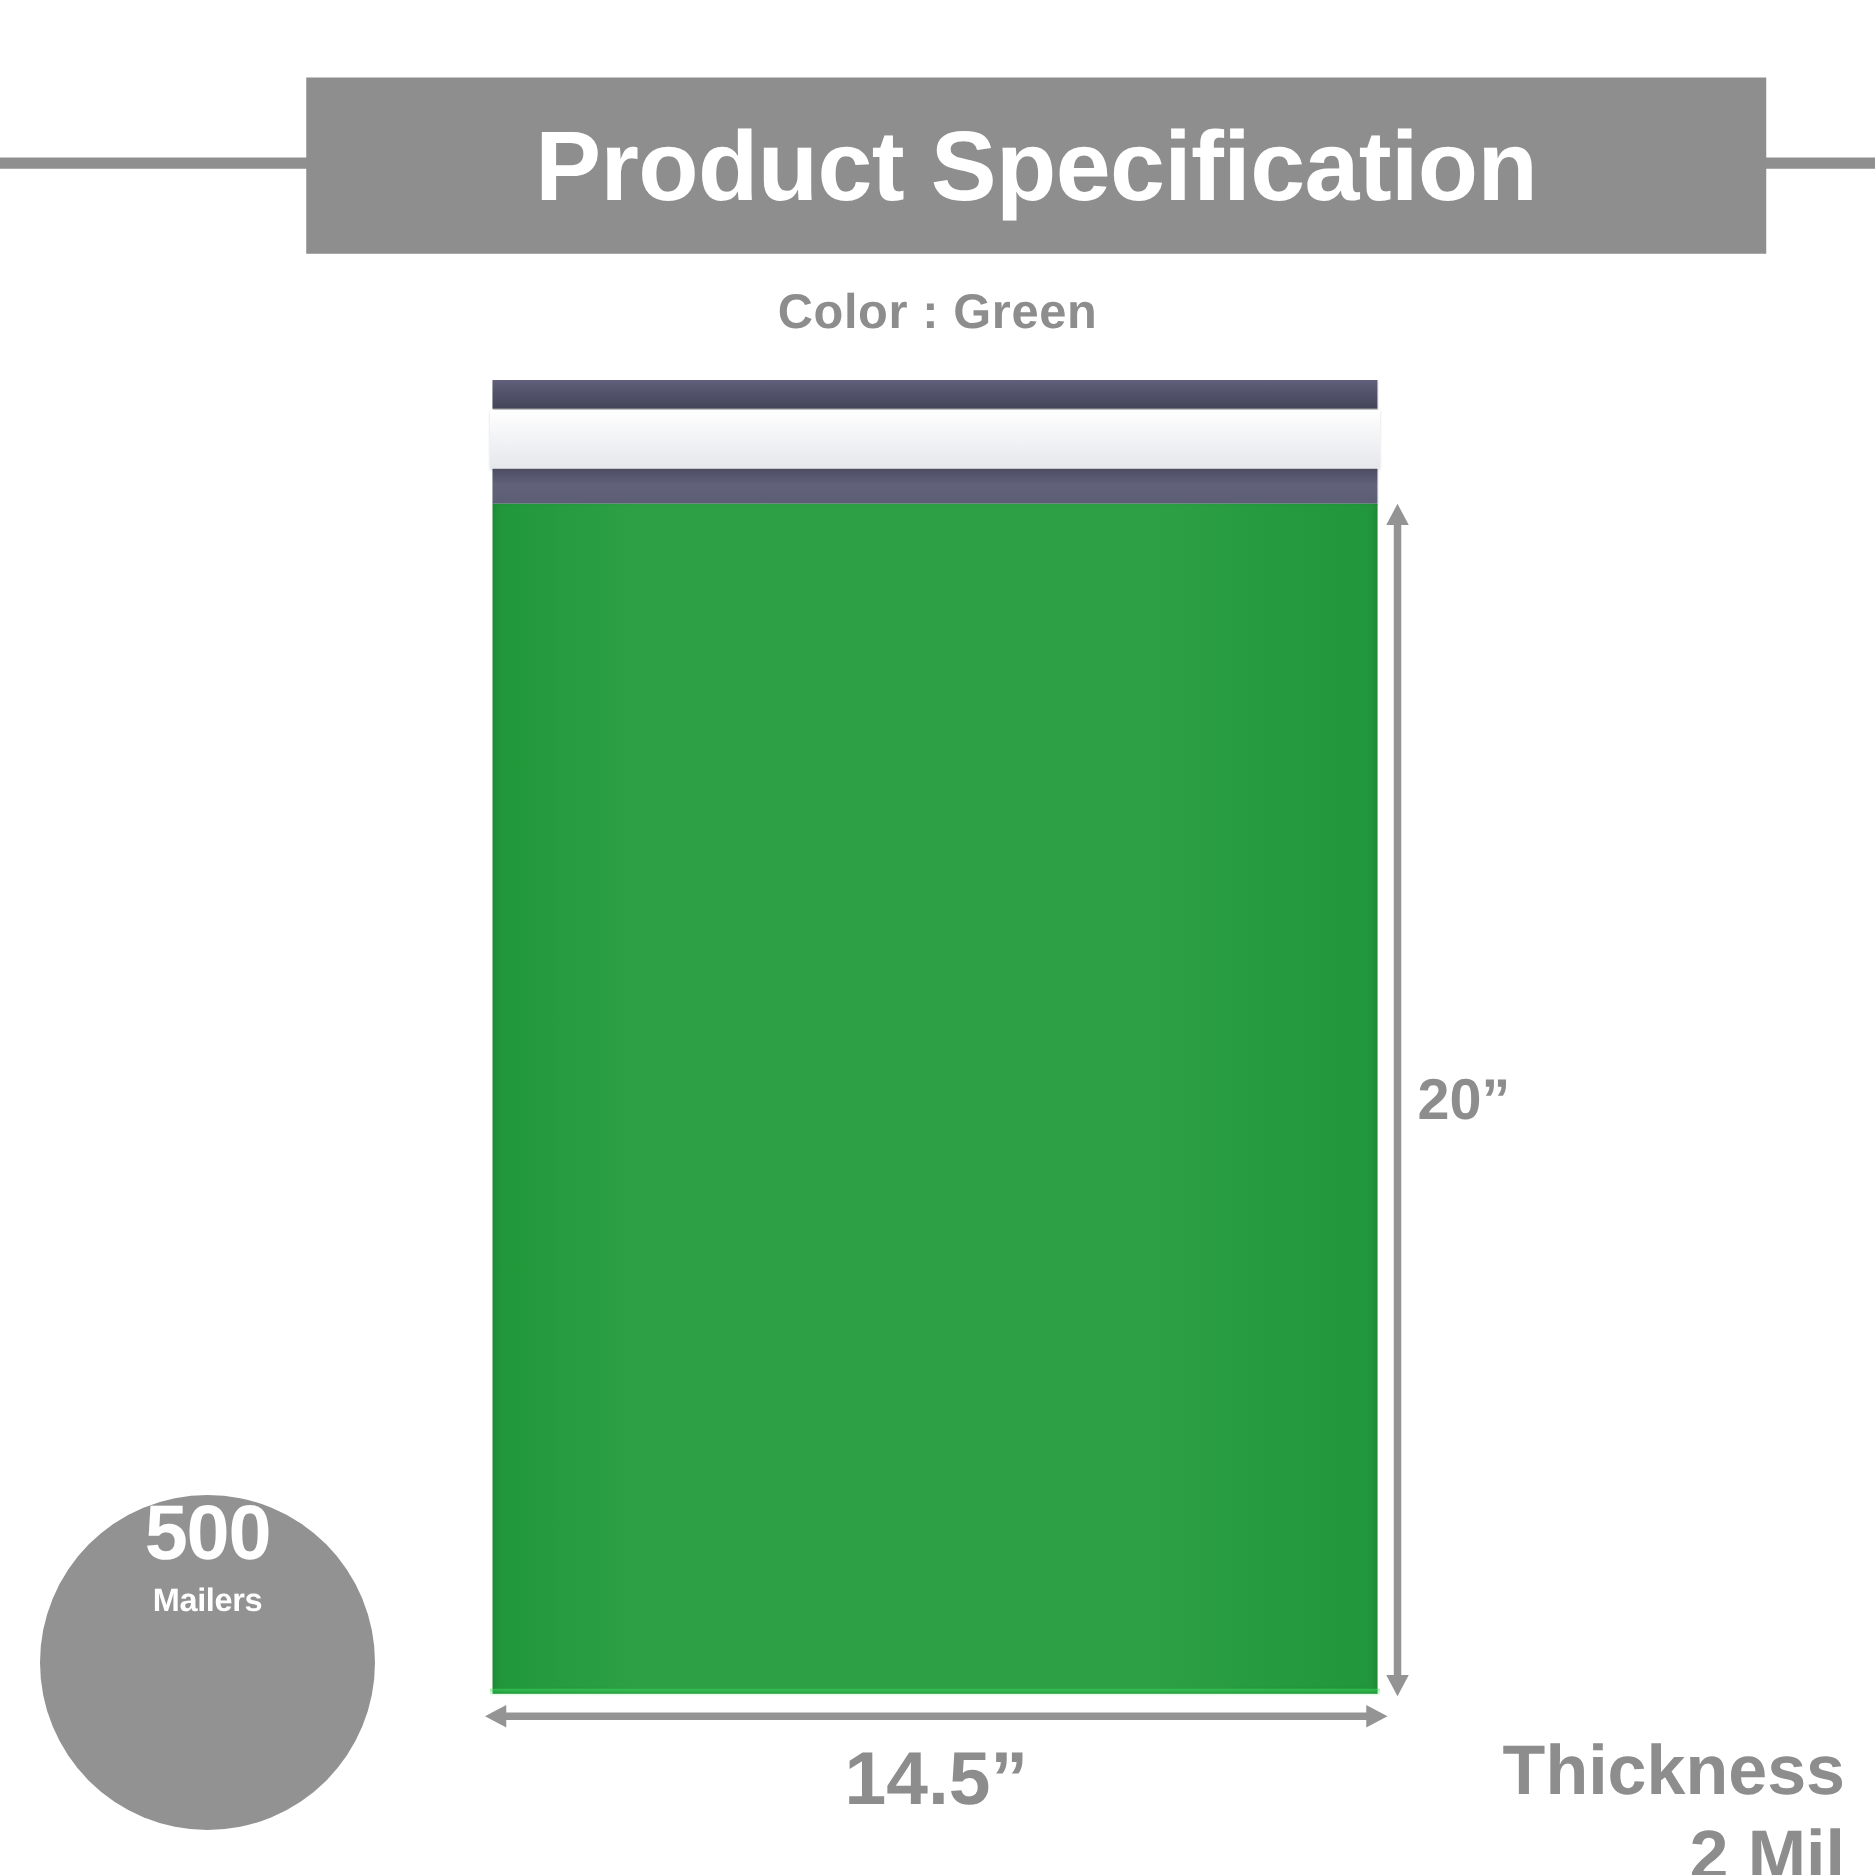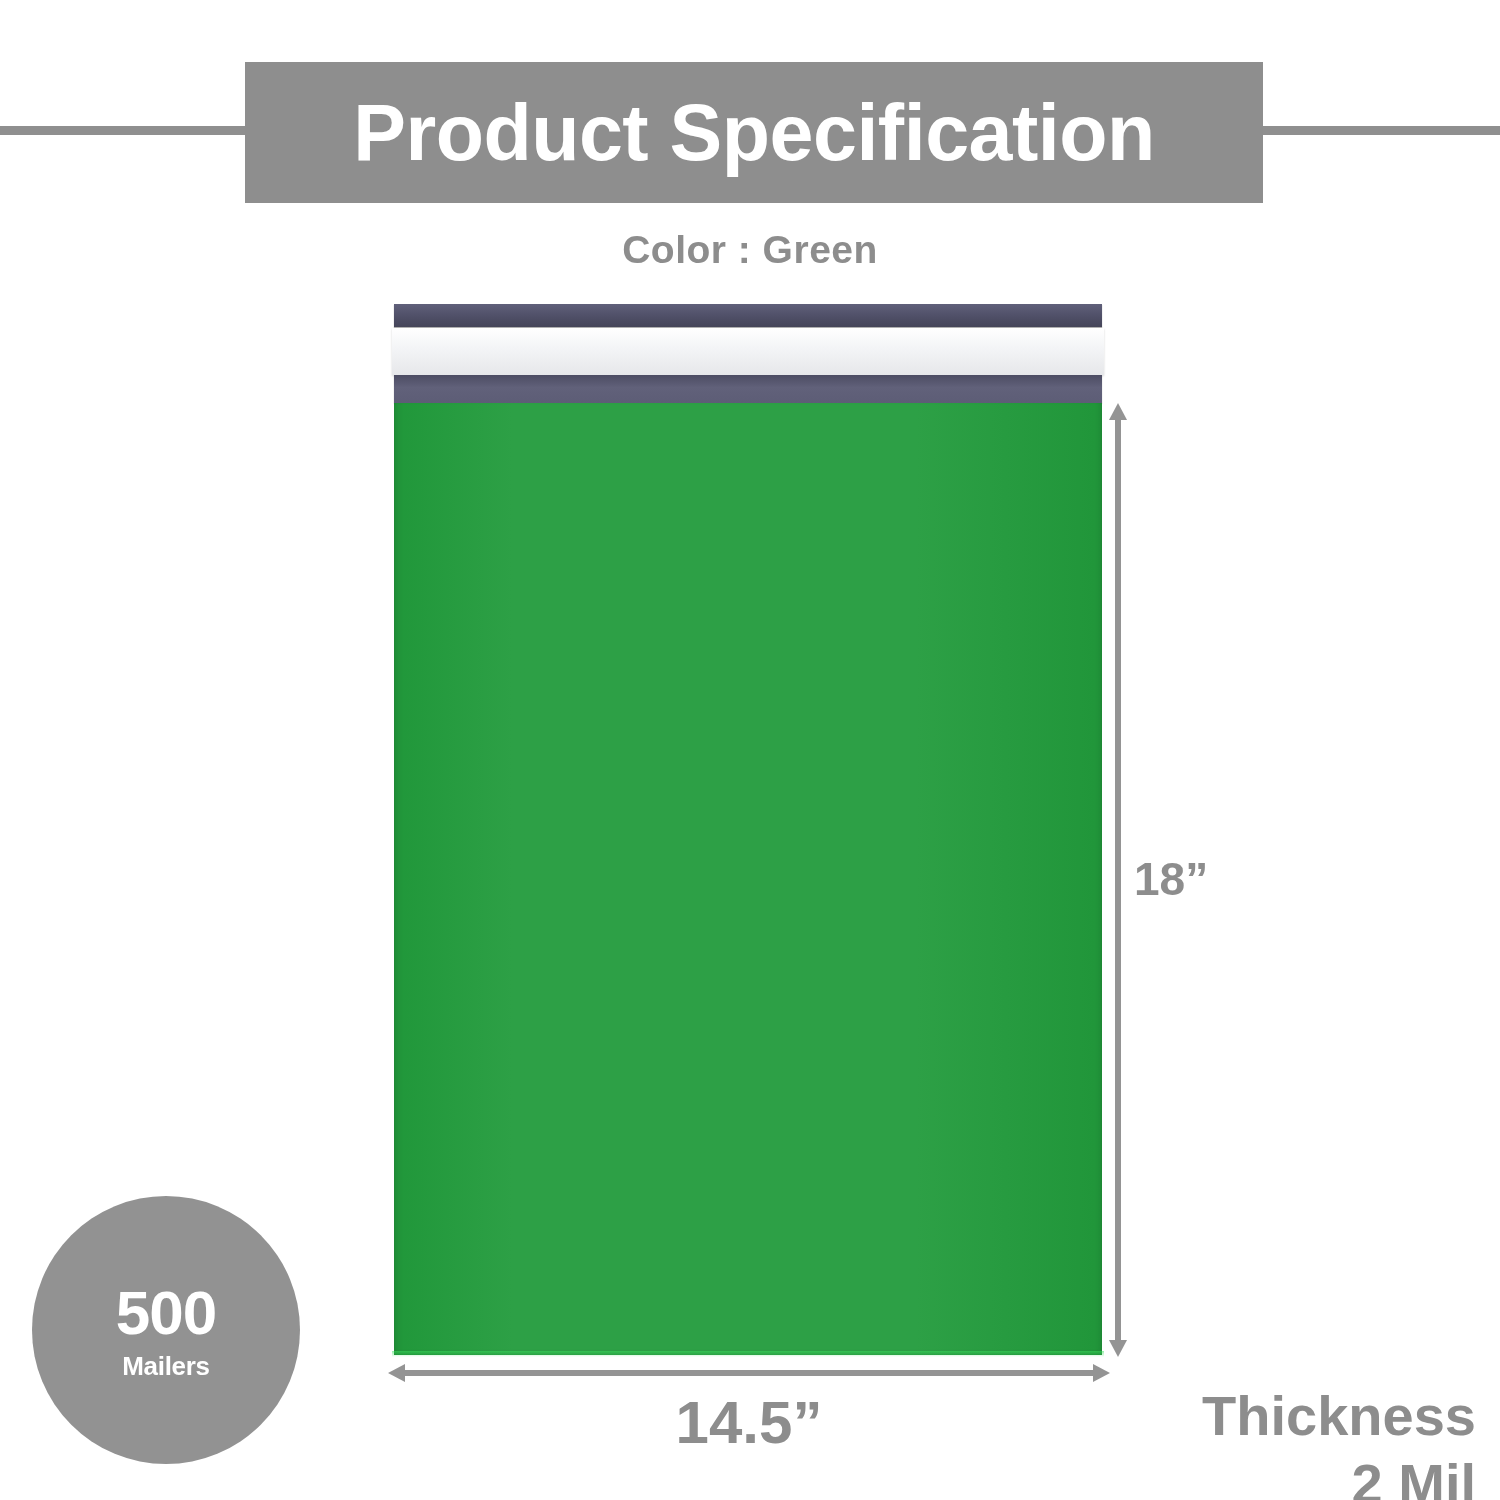--- a/index.html
+++ b/index.html
@@ -37,21 +37,21 @@
     left: 1258px;
     top: 126px;
     width: 242px;
     height: 9px;
     background: #8f8f8f;
   }
   #title-banner {
     position: absolute;
     left: 245px;
     top: 62px;
-    width: 1018px;
+    width: 1168px;
     height: 141px;
     background: #8e8e8e;
     display: flex;
     align-items: center;
     justify-content: center;
   }
   #page-title {
     color: #ffffff;
     font-size: 79px;
     font-weight: bold;
@@ -236,21 +236,20 @@
     position: absolute;
     left: 32px;
     top: 1196px;
     width: 268px;
     height: 268px;
     border-radius: 50%;
     background: #929292;
     display: flex;
     flex-direction: column;
     align-items: center;
-    justify-content: center;
   }
   #quantity-badge-count {
     color: #ffffff;
     font-size: 62px;
     font-weight: bold;
     line-height: 1;
     letter-spacing: -1px;
   }
   #quantity-badge-unit {
     color: #ffffff;
@@ -293,21 +292,21 @@
   <div id="flap-seal-band"></div>
   <div id="bag-body"></div>
   <div id="bag-body-glow"></div>
 </div>
 
 <div id="dim-height">
   <div id="dim-height-arrow-up"></div>
   <div id="dim-height-line"></div>
   <div id="dim-height-arrow-down"></div>
 </div>
-<div id="dim-height-label">18”</div>
+<div id="dim-height-label">20”</div>
 
 <div id="dim-width">
   <div id="dim-width-arrow-left"></div>
   <div id="dim-width-line"></div>
   <div id="dim-width-arrow-right"></div>
 </div>
 <div id="dim-width-label">14.5”</div>
 
 <div id="quantity-badge">
   <span id="quantity-badge-count">500</span>

